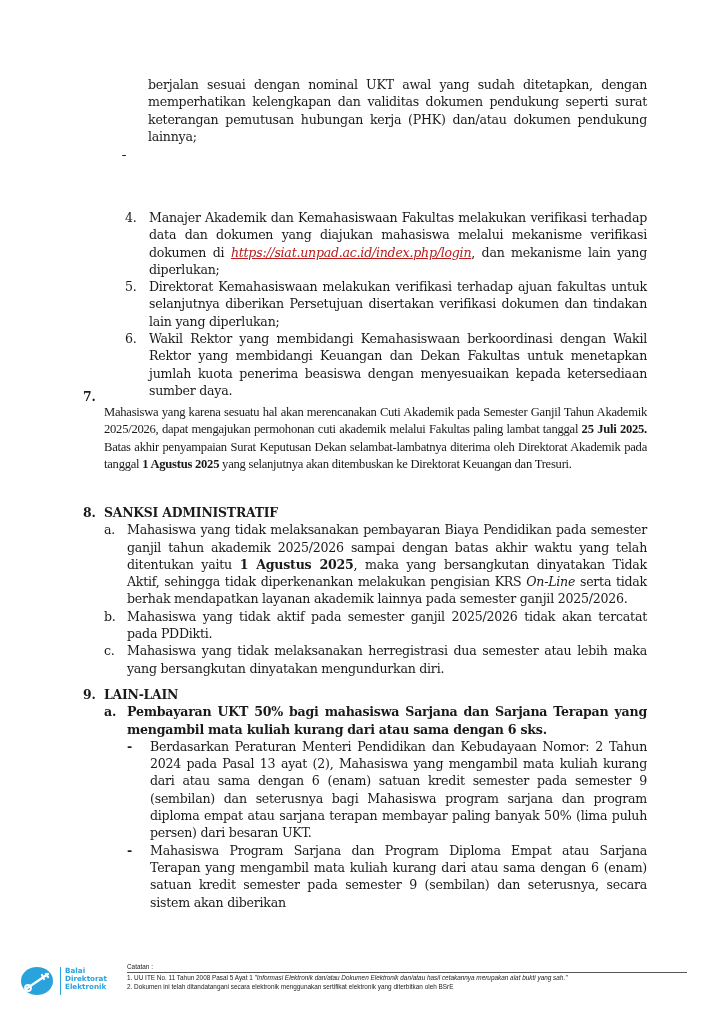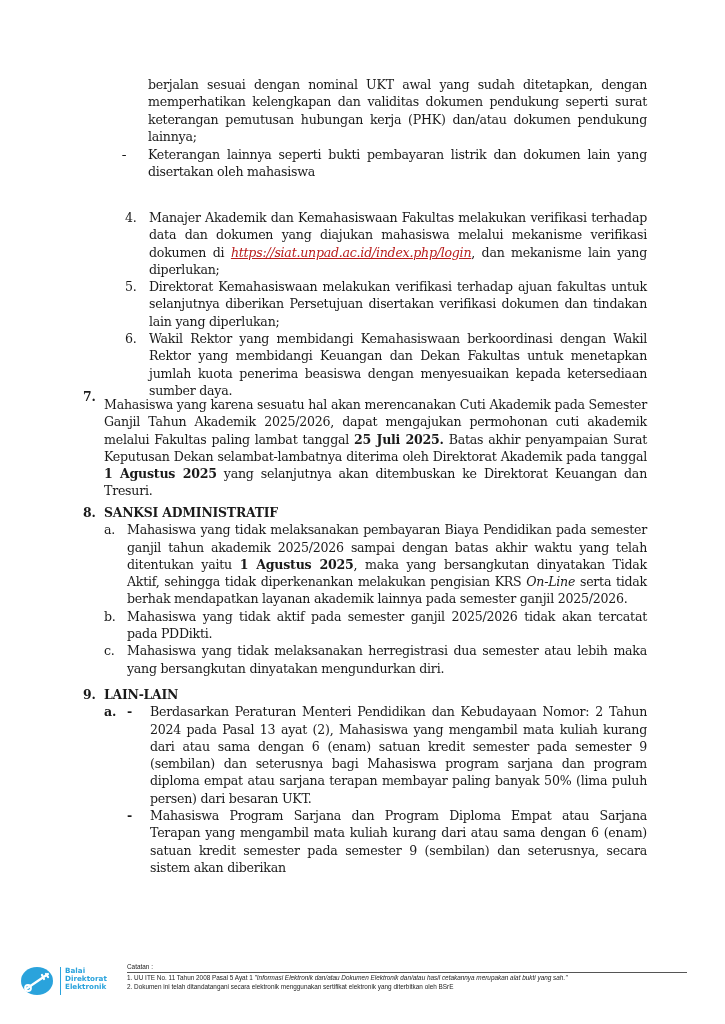--- a/index.html
+++ b/index.html
@@ -34,21 +34,20 @@
   <div class="blk txt" style="left:148px; top:76px; width:499px;">
     <span>berjalan sesuai dengan nominal UKT awal yang sudah ditetapkan, dengan memperhatikan kelengkapan dan validitas dokumen pendukung seperti surat keterangan pemutusan hubungan kerja (PHK) dan/atau dokumen pendukung lainnya;</span>
   </div>
 
   <div class="blk txt" style="left:122px; top:146px; width:525px;">
     <div class="row" style="padding-left:26px; margin-bottom:0px;">
       <span class="marker">-</span>
     </div>
     <div class="row" style="padding-left:26px;">
       <span class="marker">-</span>
-      <span>Keterangan lainnya seperti bukti pembayaran listrik dan dokumen lain yang disertakan oleh mahasiswa</span>
     </div>
   </div>
 
   <div class="blk txt" style="left:125px; top:209px; width:522px;">
     <div class="row" style="padding-left:24px;">
       <span class="marker">4.</span>
       <span>Manajer Akademik dan Kemahasiswaan Fakultas melakukan verifikasi terhadap data dan dokumen yang diajukan mahasiswa melalui mekanisme verifikasi dokumen di </span><a class="link" href="#">https://siat.unpad.ac.id/index.php/login</a><span>, dan mekanisme lain yang diperlukan;</span>
     </div>
     <div class="row" style="padding-left:24px;">
       <span class="marker">5.</span>
@@ -57,21 +56,21 @@
     <div class="row" style="padding-left:24px;">
       <span class="marker">6.</span>
       <span>Wakil Rektor yang membidangi Kemahasiswaan berkoordinasi dengan Wakil Rektor yang membidangi Keuangan dan Dekan Fakultas untuk menetapkan jumlah kuota penerima beasiswa dengan menyesuaikan kepada ketersediaan sumber daya.</span>
     </div>
   </div>
 
   <div class="blk txt" style="left:83px; top:388px; width:564px;">
     <div class="row sec-head" style="padding-left:21px;">
       <span class="marker">7.</span>
     </div>
-    <div style="padding-left:21px; margin-top:8px;">
+    <div style="padding-left:21px; margin-top:16px;font-family:Liberation Serif, serif;">
       <span>Mahasiswa yang karena sesuatu hal akan merencanakan Cuti Akademik pada Semester Ganjil Tahun Akademik 2025/2026, dapat mengajukan permohonan cuti akademik melalui Fakultas paling lambat tanggal </span><b>25 Juli 2025.</b><span> Batas akhir penyampaian Surat Keputusan Dekan selambat-lambatnya diterima oleh Direktorat Akademik pada tanggal </span><b>1 Agustus 2025</b><span> yang selanjutnya akan ditembuskan ke Direktorat Keuangan dan Tresuri.</span>
     </div>
   </div>
 
   <div class="blk txt" style="left:83px; top:504px; width:564px;">
     <div class="row sec-head" style="padding-left:21px;">
       <span class="marker">8.</span>
       <span>SANKSI ADMINISTRATIF</span>
     </div>
     <div style="padding-left:21px;">
@@ -91,20 +90,21 @@
   </div>
 
   <div class="blk txt" style="left:83px; top:686px; width:564px;">
     <div class="row sec-head" style="padding-left:21px;">
       <span class="marker">9.</span>
       <span>LAIN-LAIN</span>
     </div>
     <div style="padding-left:21px;">
       <div class="row" style="padding-left:23px;">
         <span class="marker" style="font-weight:bold;">a.</span>
+        <b>Pembayaran UKT 50% bagi mahasiswa Sarjana dan Sarjana Terapan yang mengambil mata kuliah kurang dari atau sama dengan 6 sks.</b>
         <div style="padding-left:0px;">
           <div class="row" style="padding-left:23px;">
             <span class="marker" style="font-weight:bold;">-</span>
             <span>Berdasarkan Peraturan Menteri Pendidikan dan Kebudayaan Nomor: 2 Tahun 2024 pada Pasal 13 ayat (2), Mahasiswa yang mengambil mata kuliah kurang dari atau sama dengan 6 (enam) satuan kredit semester pada semester 9 (sembilan) dan seterusnya bagi Mahasiswa program sarjana dan program diploma empat atau sarjana terapan membayar paling banyak 50% (lima puluh persen) dari besaran UKT.</span>
           </div>
           <div class="row" style="padding-left:23px;">
             <span class="marker" style="font-weight:bold;">-</span>
             <span>Mahasiswa Program Sarjana dan Program Diploma Empat atau Sarjana Terapan yang mengambil mata kuliah kurang dari atau sama dengan 6 (enam) satuan kredit semester pada semester 9 (sembilan) dan seterusnya, secara sistem akan diberikan</span>
           </div>
         </div>

